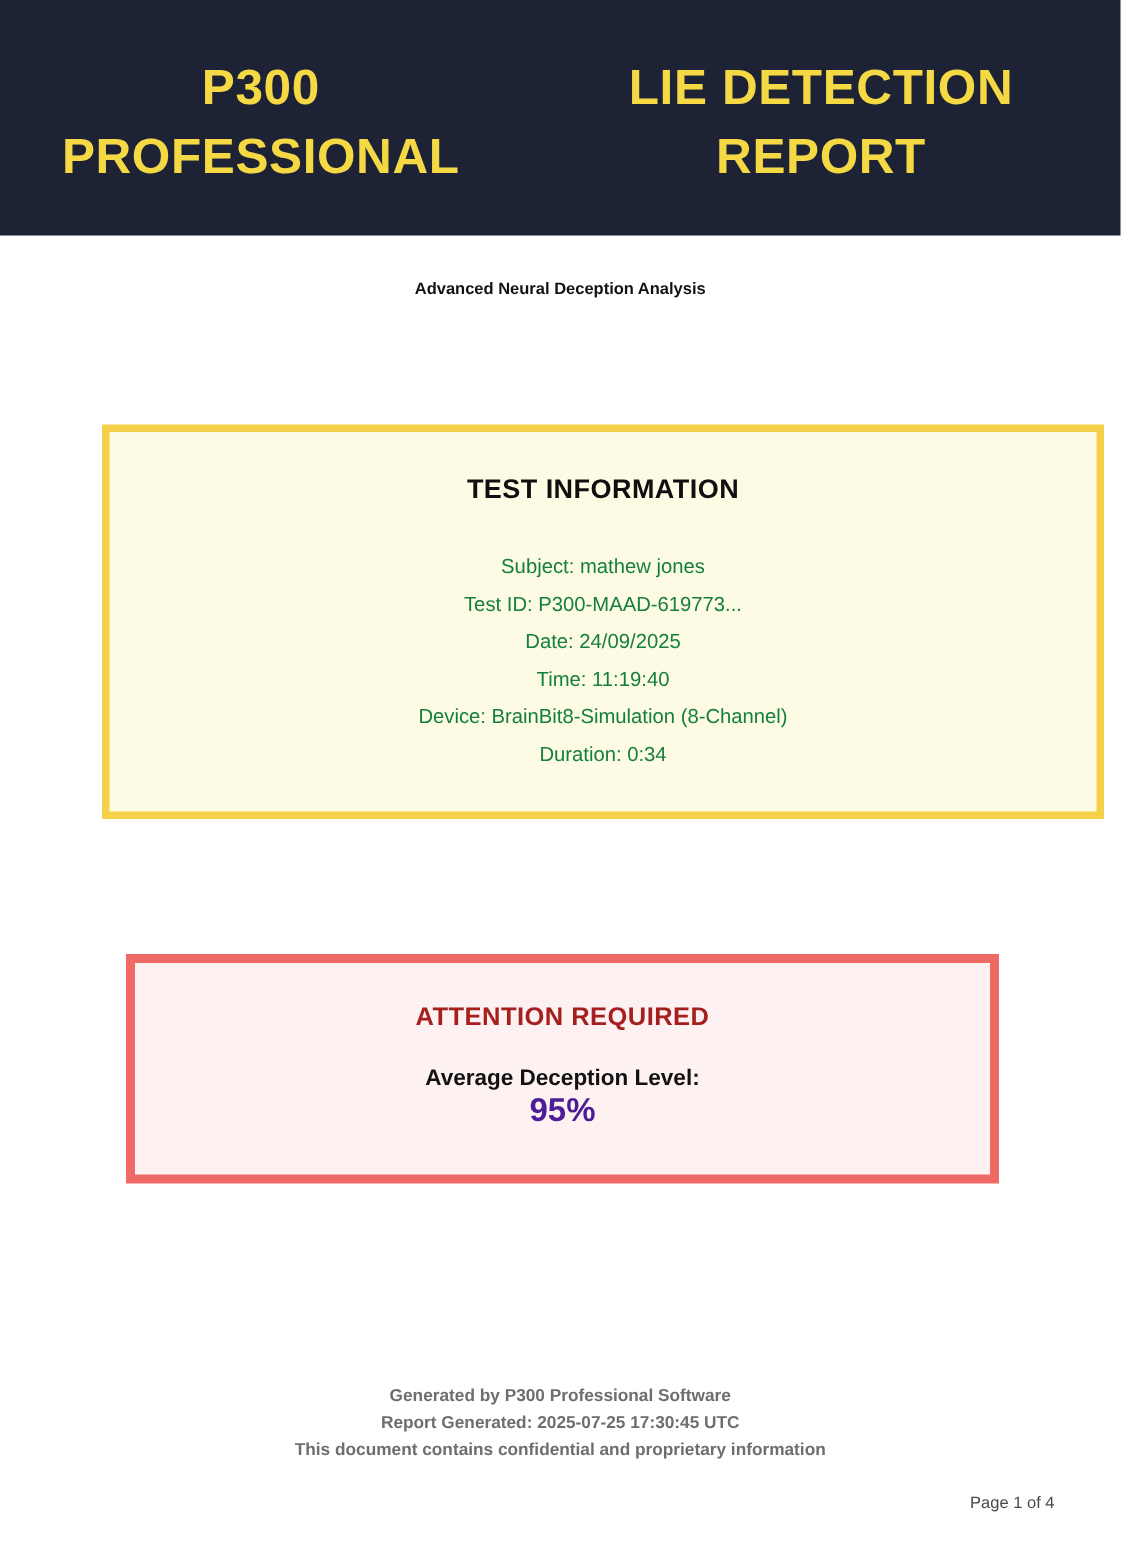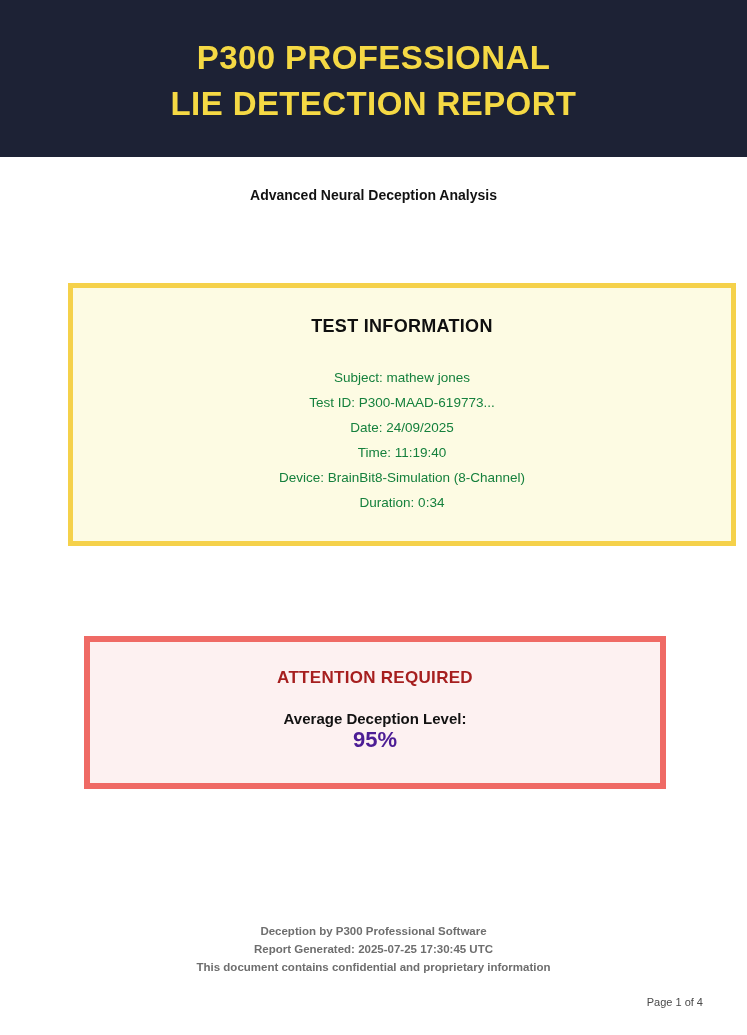--- a/index.html
+++ b/index.html
@@ -23,39 +23,39 @@
     background: #ffffff;
     box-sizing: border-box;
   }
 
   
   .header-band {
     background: #1d2235;
     width: 100%;
     height: 157px;
     display: flex;
-    flex-direction: column;
+    flex-direction: row;
     align-items: center;
     justify-content: center;
     box-sizing: border-box;
     padding-top: 4px;
   }
   .header-title-line {
     color: #f5d944;
     font-size: 33px;
     font-weight: bold;
     letter-spacing: 0.4px;
     line-height: 46px;
     text-align: center;
   }
 
   
   .subtitle {
     text-align: center;
-    font-size: 14px;
+    font-size: 11px;
     font-weight: bold;
     color: #121212;
     margin-top: 30px;
   }
 
   
   .info-box {
     position: absolute;
     left: 68px;
     top: 283px;
@@ -153,20 +153,20 @@
     <div class="info-line">Duration: 0:34</div>
   </div>
 
   <div class="alert-box">
     <div class="alert-title">ATTENTION REQUIRED</div>
     <div class="alert-sub">Average Deception Level:</div>
     <div class="alert-value">95%</div>
   </div>
 
   <div class="footer">
-    <div class="footer-line">Deception by P300 Professional Software</div>
+    <div class="footer-line">Generated by P300 Professional Software</div>
     <div class="footer-line">Report Generated: 2025-07-25 17:30:45 UTC</div>
     <div class="footer-line">This document contains confidential and proprietary information</div>
   </div>
 
   <div class="page-number">Page 1 of 4</div>
 
 </div>
 
 </body></html>

